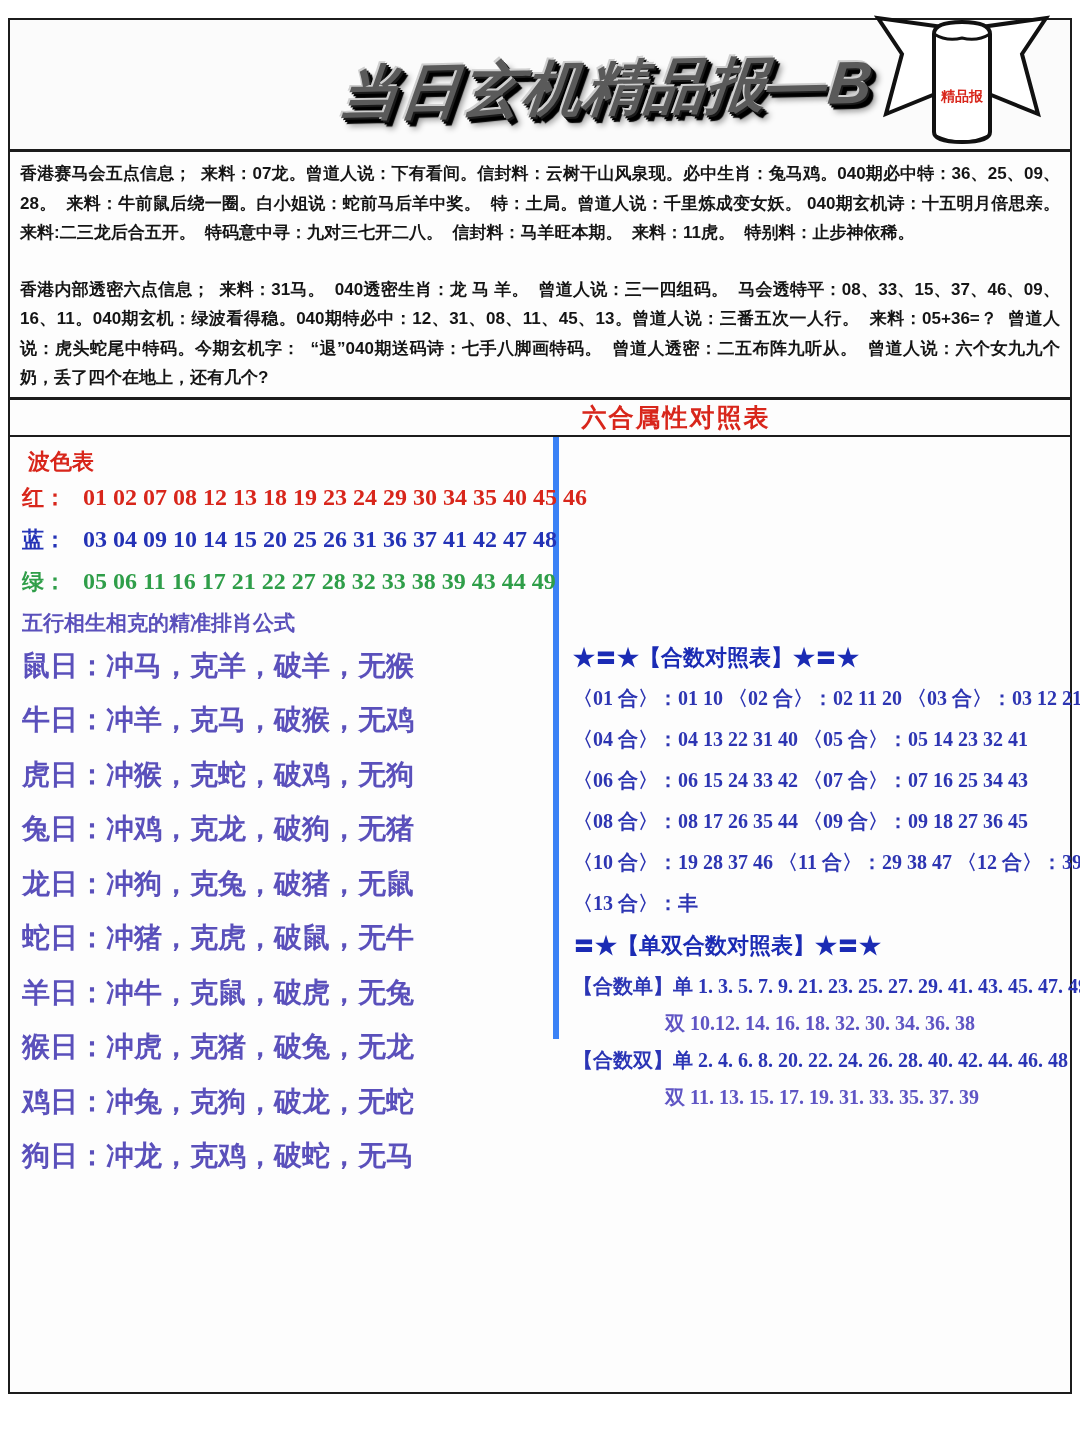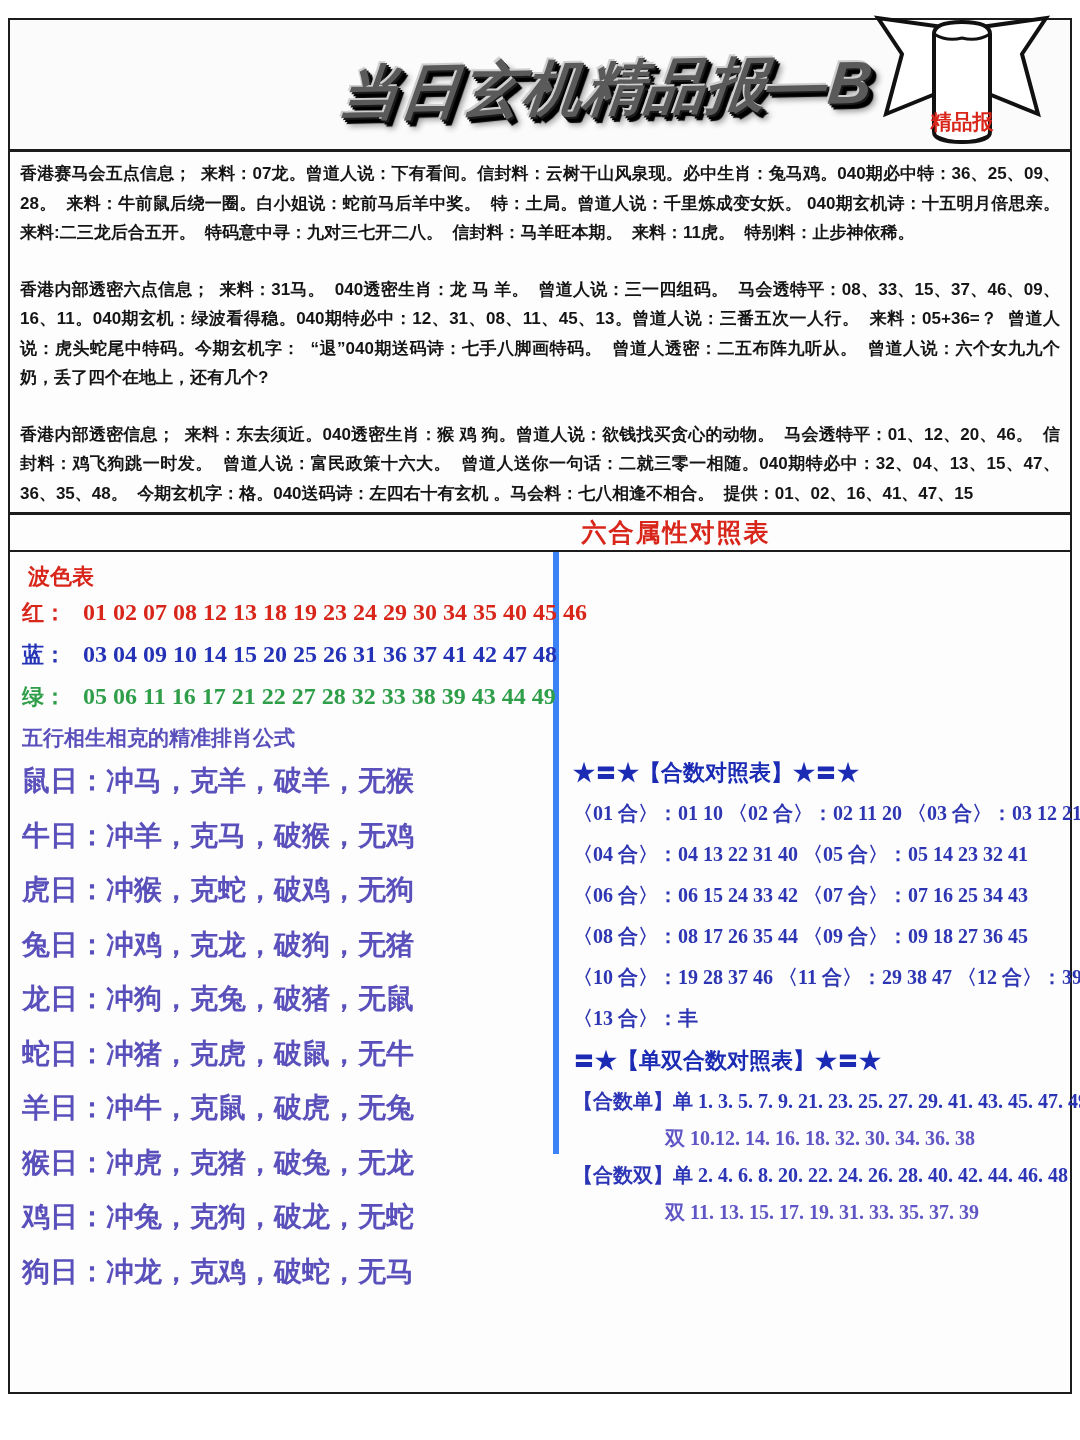--- a/index.html
+++ b/index.html
@@ -30,22 +30,22 @@
     text-shadow:
       -2px -2px 0 #cfcfcf,
       2px 2px 0 #1a1a1a,
       4px 4px 0 #000,
       6px 6px 1px #000,
       8px 8px 6px rgba(0,0,0,.45);
   }
   .banner{position:absolute;right:18px;top:-6px;width:180px;height:136px;}
   .banner svg{width:100%;height:100%;}
   .banner-label{
-    position:absolute;left:50%;top:94px;transform:translateX(-50%);
-    color:var(--red);font-weight:bold;font-size:21px;white-space:nowrap;
+    position:absolute;left:50%;top:74px;transform:translateX(-50%);
+    color:var(--red);font-weight:bold;font-size:14px;white-space:nowrap;
   }
   
   .content{padding:7px 10px 4px 10px;}
   .para{
     font-size:17px;line-height:29.5px;font-weight:bold;color:var(--ink);
     text-align:justify;margin-bottom:27px;white-space:pre-wrap;
   }
   .para:last-child{margin-bottom:0;}
   
   .section-strip{
@@ -96,21 +96,20 @@
         <path d="M62 20 Q75 28 90 24 Q105 28 118 20" fill="none" stroke="#111" stroke-width="3"></path>
         <path d="M64 122 Q90 134 116 122" fill="none" stroke="#111" stroke-width="3"></path>
       </svg>
       <div class="banner-label">精品报</div>
     </div>
   </div>
 
   <div class="content">
     <p class="para">香港赛马会五点信息；  来料：07龙。曾道人说：下有看间。信封料：云树干山风泉现。必中生肖：兔马鸡。040期必中特：36、25、09、28。  来料：牛前鼠后绕一圈。白小姐说：蛇前马后羊中奖。  特：土局。曾道人说：千里炼成变女妖。 040期玄机诗：十五明月倍思亲。  来料:二三龙后合五开。  特码意中寻：九对三七开二八。  信封料：马羊旺本期。  来料：11虎。  特别料：止步神依稀。</p>
     <p class="para">香港内部透密六点信息；  来料：31马。  040透密生肖：龙 马 羊。  曾道人说：三一四组码。  马会透特平：08、33、15、37、46、09、16、11。040期玄机：绿波看得稳。040期特必中：12、31、08、11、45、13。曾道人说：三番五次一人行。  来料：05+36=？  曾道人说：虎头蛇尾中特码。今期玄机字：  “退”040期送码诗：七手八脚画特码。  曾道人透密：二五布阵九听从。  曾道人说：六个女九九个奶，丢了四个在地上，还有几个?</p>
-    <p class="para">香港内部透密信息；  来料：东去须近。040透密生肖：猴 鸡 狗。曾道人说：欲钱找买贪心的动物。  马会透特平：01、12、20、46。  信封料：鸡飞狗跳一时发。  曾道人说：富民政策十六大。  曾道人送你一句话：二就三零一相随。040期特必中：32、04、13、15、47、36、35、48。  今期玄机字：格。040送码诗：左四右十有玄机 。马会料：七八相逢不相合。  提供：01、02、16、41、47、15</p>
   </div>
 
   <div class="section-strip">
     <span>六合属性对照表</span>
   </div>
 
   <div class="lower">
 
     <div class="col-left">
       <div class="bose-title">波色表</div>

